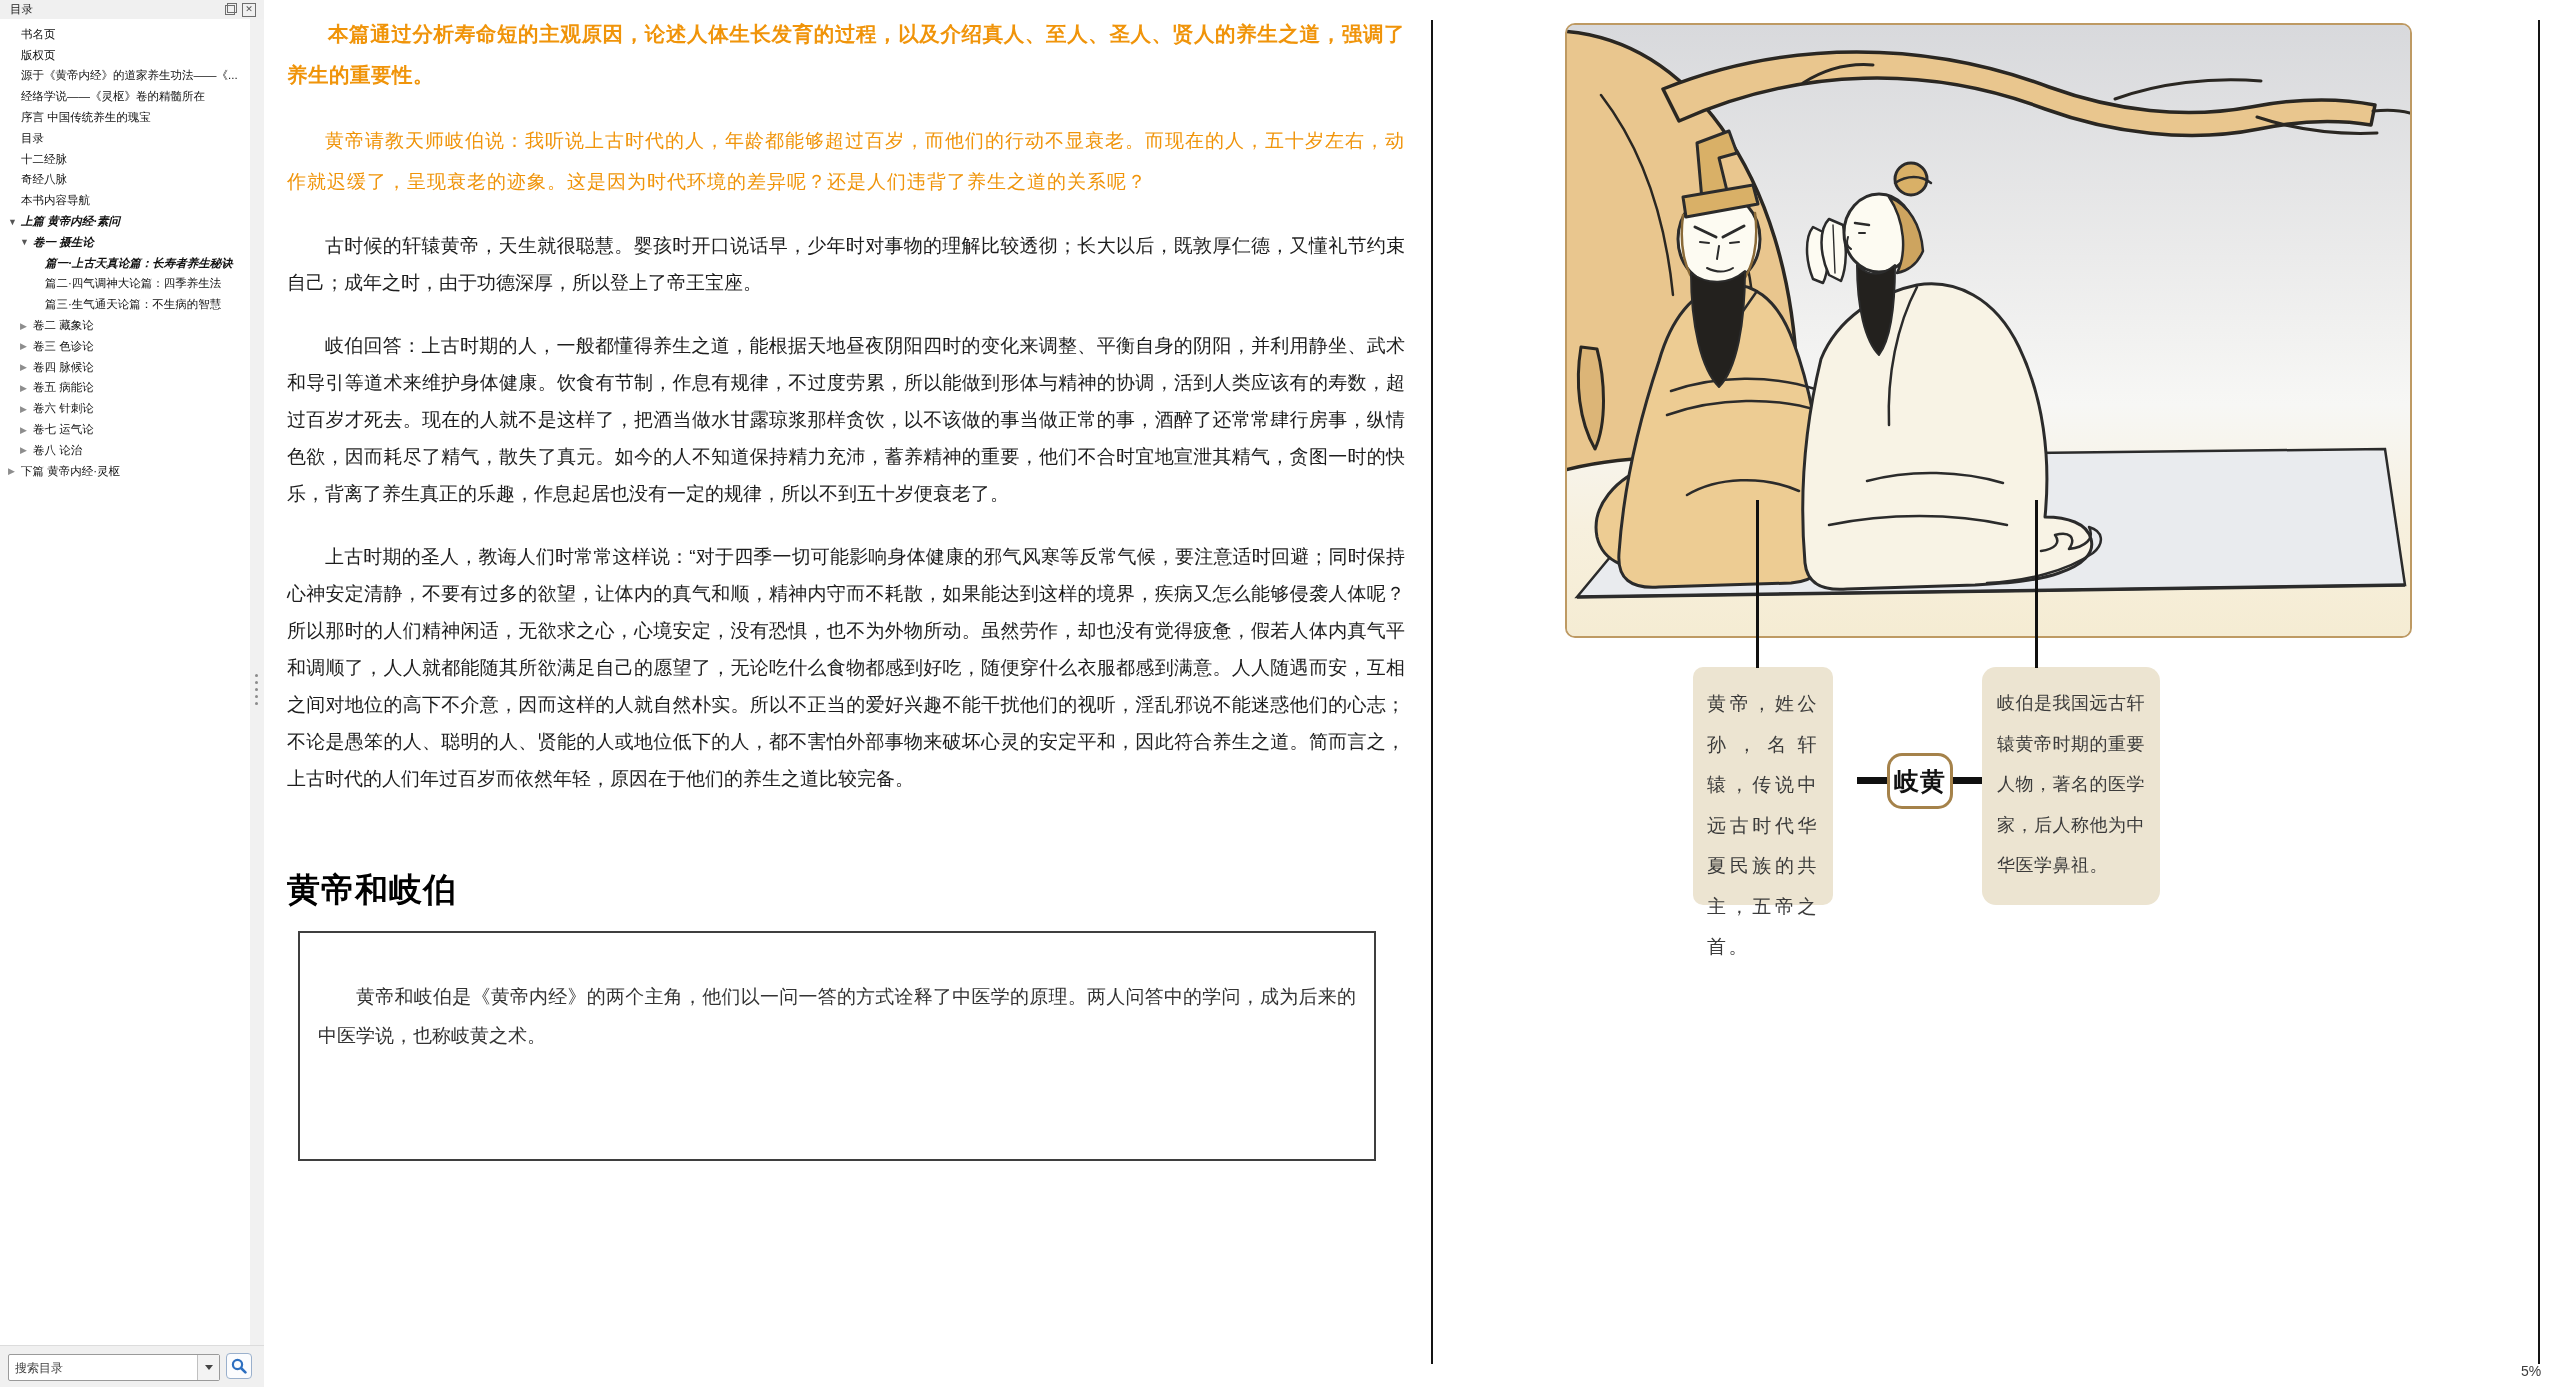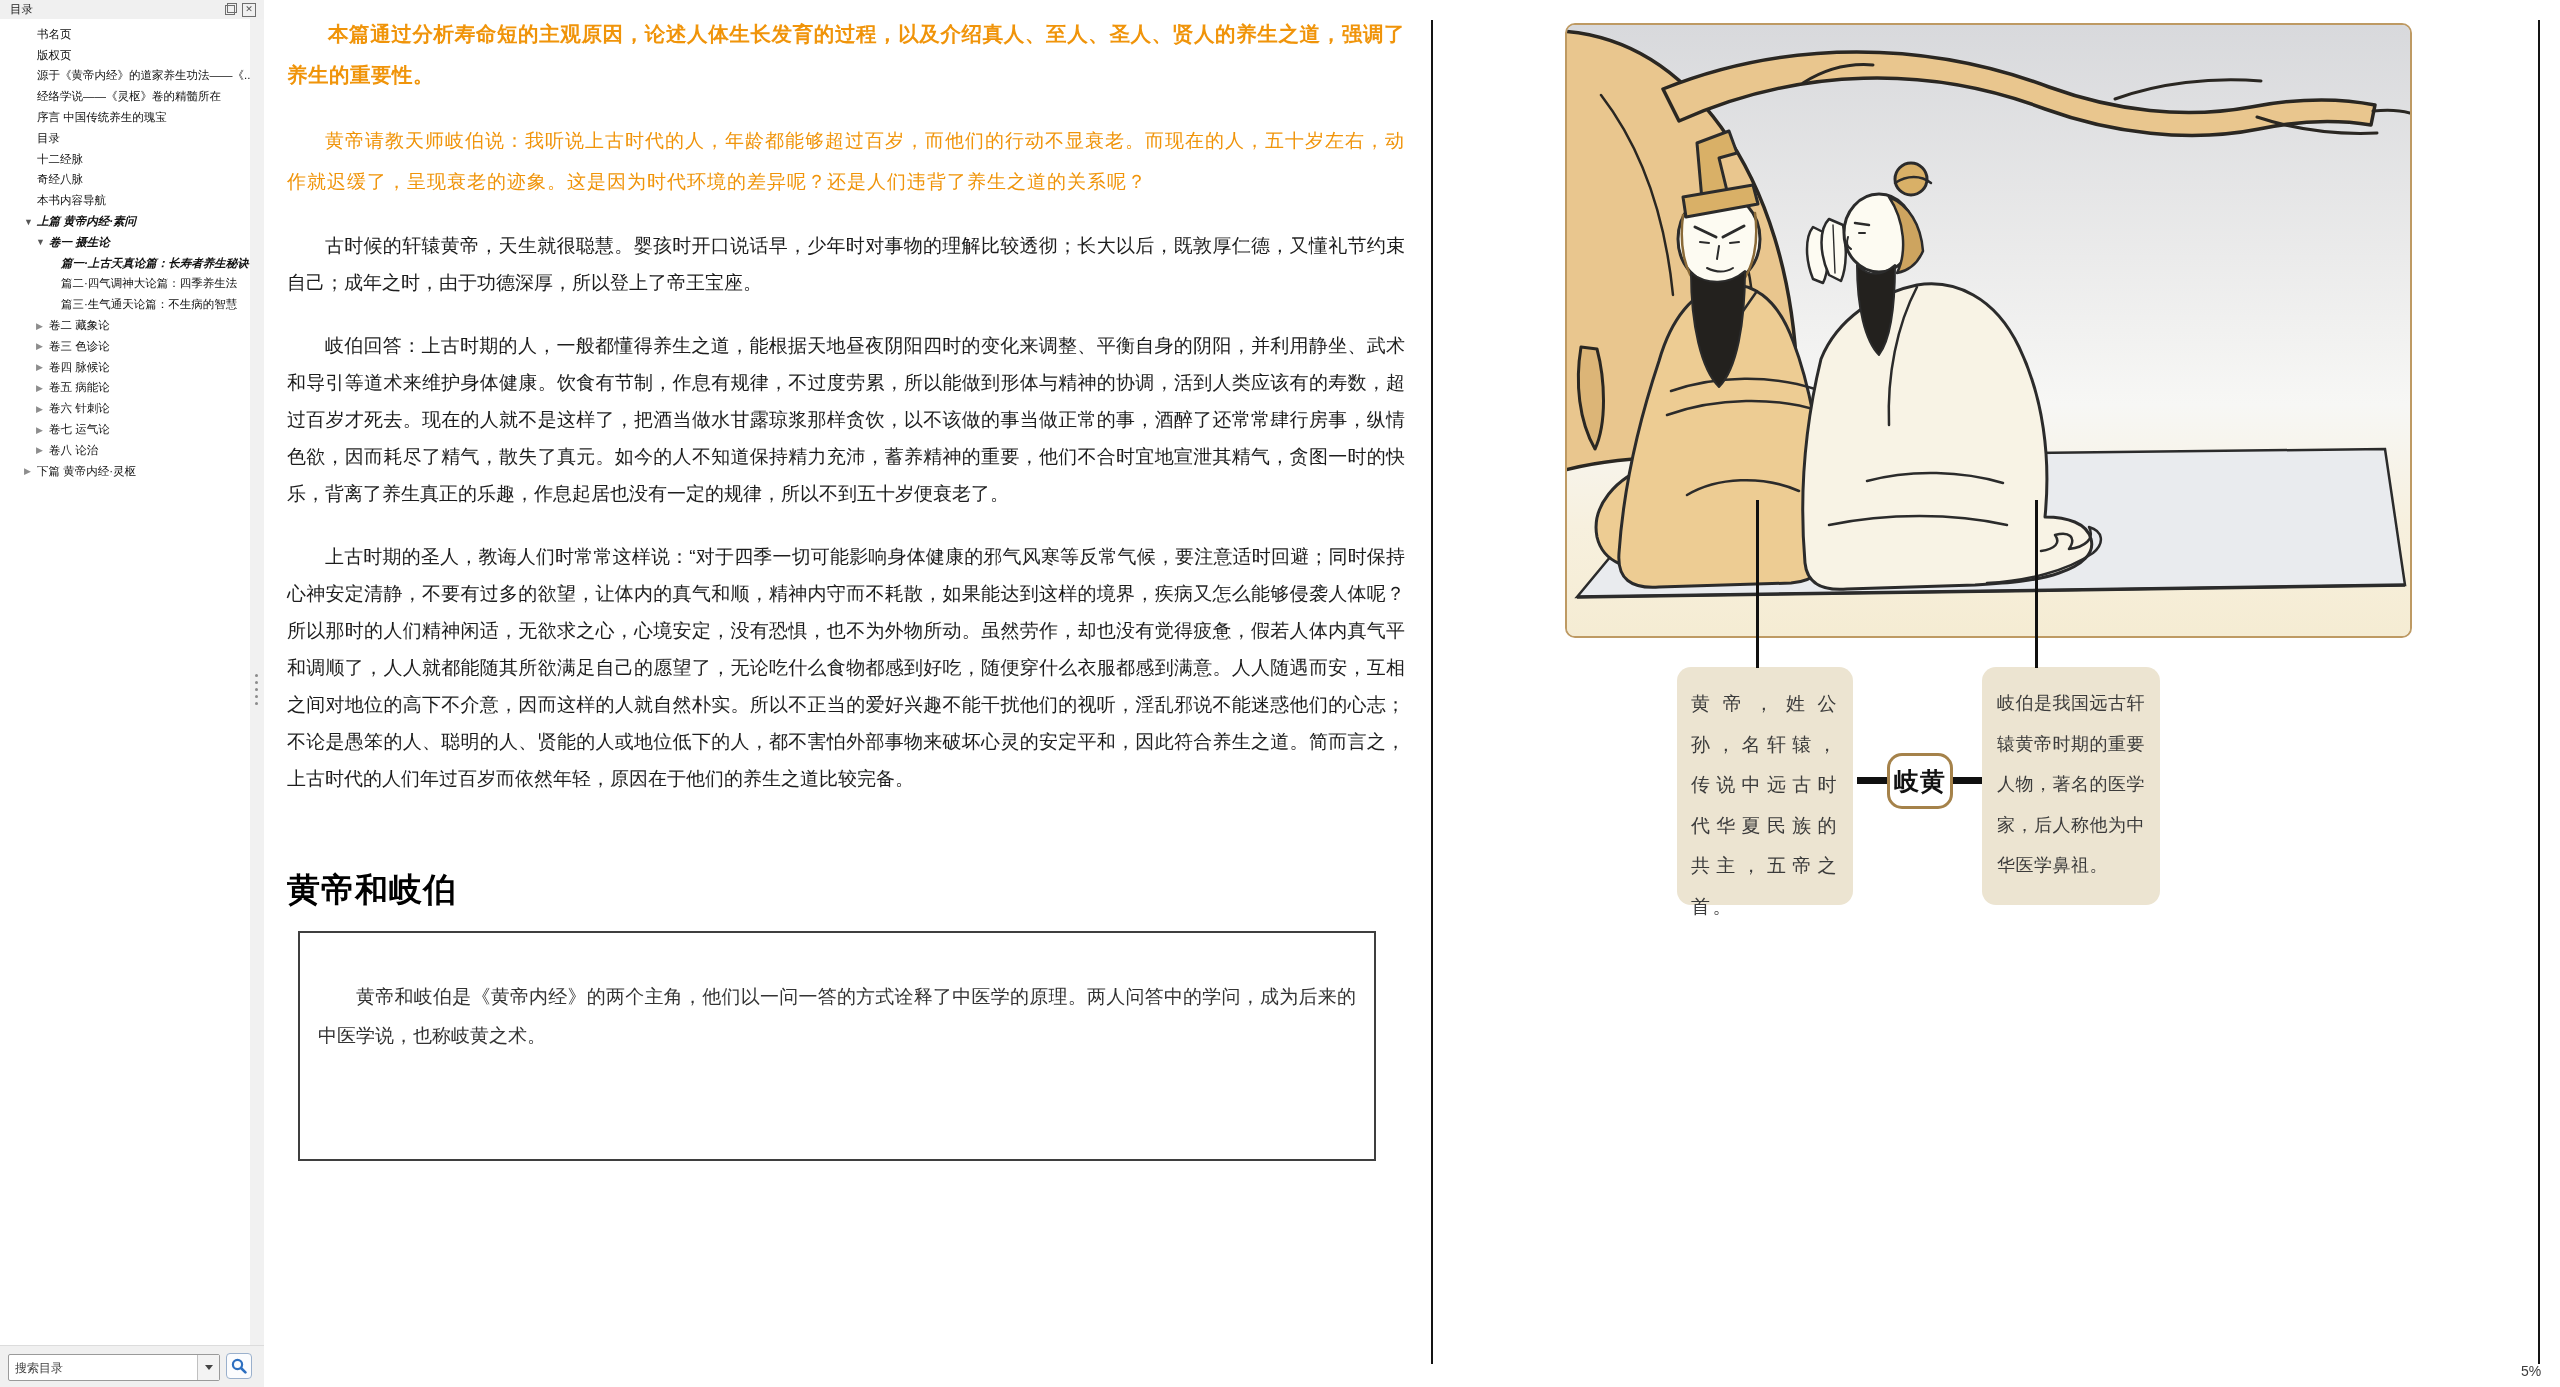--- a/index.html
+++ b/index.html
@@ -9,21 +9,21 @@
   
   .sidebar{position:absolute;left:0;top:0;width:250px;height:1387px;background:#fff;}
   .sidebar-header{position:absolute;left:0;top:0;width:264px;height:19px;background:#f0f0f0;
                   display:flex;align-items:center;font-size:11.5px;color:#222;z-index:5;}
   .sidebar-header .hd-title{padding-left:10px;flex:1;}
   .hd-icons{display:flex;gap:5px;padding-right:8px;}
   .win-ic{width:12px;height:12px;position:relative;display:inline-block;}
   .ic-float:before{content:"";position:absolute;left:0;bottom:0;width:8px;height:8px;border:1.4px solid #6e6e6e;background:#f0f0f0;}
   .ic-float:after{content:"";position:absolute;right:0;top:0;width:8px;height:8px;border:1.4px solid #6e6e6e;}
   .ic-close{border:1.4px solid #6e6e6e;font-size:9px;line-height:10px;text-align:center;color:#555;font-weight:bold;}
-  .toc{position:absolute;left:0;top:24px;width:250px;margin-left:16px;}
+  .toc{position:absolute;left:0;top:24px;width:250px;}
   .toc-item{display:flex;align-items:center;height:20.8px;white-space:nowrap;overflow:hidden;
             padding-left:calc(8px + var(--indent,0)*12px);font-size:11.5px;color:#111;cursor:default;}
   .toc-item .arrow{width:13px;flex:0 0 13px;font-size:9px;color:#555;}
   .toc-item[data-state="collapsed"] .arrow{color:#8d8d8d;}
   .toc-item .toc-label.emph{font-weight:700;font-style:italic;}
 
   .pane-divider{position:absolute;left:250px;top:19px;width:14px;height:1326px;background:#f1f1f1;}
   .pane-divider .dots{position:absolute;left:5px;top:651px;width:4px;}
   .pane-divider .dots i{display:block;width:3px;height:3px;border-radius:50%;background:#8b8b8b;margin:4px 0;}
 
@@ -62,21 +62,21 @@
   .page-right{position:absolute;left:1433px;top:0;width:1105px;height:1387px;background:#fff;}
   .figure-frame{position:absolute;left:132px;top:23px;width:843px;height:611px;border:2.5px solid var(--frame_border,#be9a63);
                 border-radius:10px;overflow:hidden;background:#eee;}
   .figure-frame svg{display:block;}
   .connector-v{position:absolute;width:2.5px;background:#101010;top:500px;height:168px;z-index:3;}
   .conn-left{left:323px;}
   .conn-right{left:602px;}
   .callout{position:absolute;top:667px;height:238px;background:var(--callout_bg,#ece4d1);border-radius:14px;
            box-sizing:border-box;font-family:"DejaVu Serif","Liberation Serif",serif;color:#3b3b3b;z-index:2;}
   .callout p{margin:16px 14px;font-size:19px;line-height:40.5px;text-align:justify;}
-  .callout-left{left:244px;width:176px;}
+  .callout-left{left:260px;width:140px;border-radius:10px;}
   .callout-left p{letter-spacing:2.5px;}
   .callout-right{left:549px;width:178px;}
   .callout-right p{font-size:18px;letter-spacing:.5px;margin:16px 15px;}
   .hbar{position:absolute;top:777px;height:7px;background:#101010;z-index:2;}
   .hbar-l{left:424px;width:32px;}
   .hbar-r{left:518px;width:33px;}
   .figure-label{position:absolute;left:454px;top:753px;width:66px;height:56px;box-sizing:border-box;
                 background:#fff;border:3.5px solid var(--label_border,#a5824a);border-radius:15px;
                 box-shadow:inset 0 0 0 2px #fff;display:flex;align-items:center;justify-content:center;
                 font-size:25px;font-weight:700;color:#111;z-index:4;letter-spacing:1px;}

